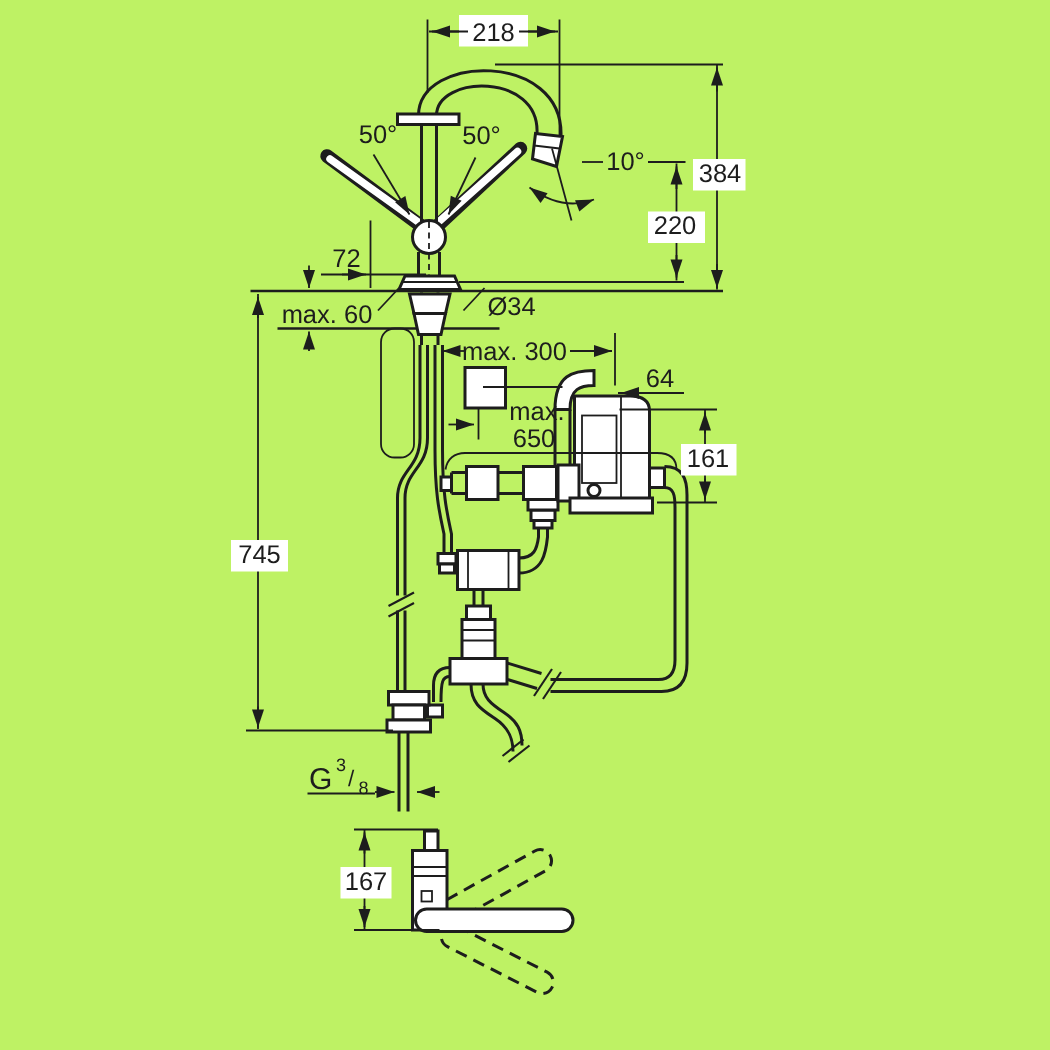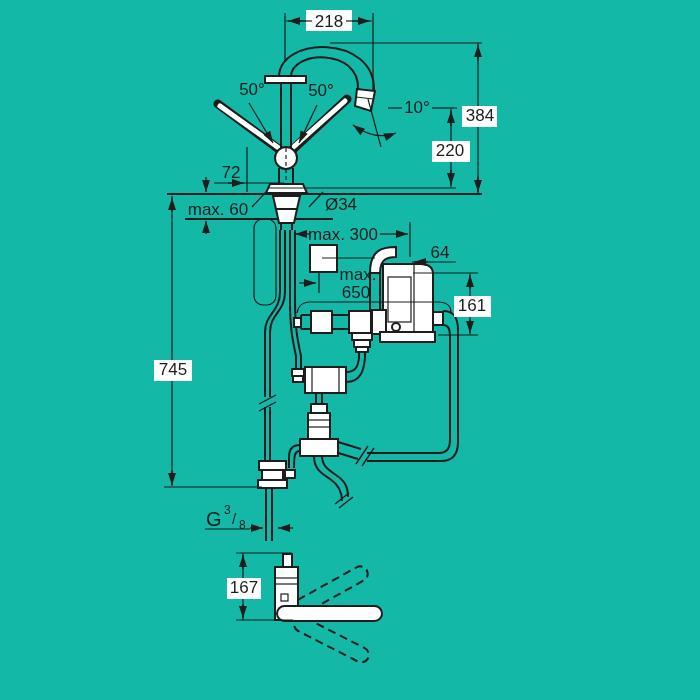--- a/index.html
+++ b/index.html
@@ -1,16 +1,16 @@
 <!DOCTYPE html>
 <html><head>
 <meta charset="utf-8">
 <style>
   html,body{margin:0;padding:0;background:#ffffff;}
-  #stage{width:700px;height:700px;position:relative;background:#14b8a6;margin:0;}
+  #stage{width:700px;height:700px;position:relative;background:#bef264;margin:0;}
   svg{display:block;}
   .dimtext{font-family:"Liberation Sans", sans-serif;font-size:17px;fill:#1d1d1d;}
   .dimtext-sm{font-family:"Liberation Sans", sans-serif;font-size:12px;fill:#1d1d1d;}
   .dimtext-g{font-family:"Liberation Sans", sans-serif;font-size:20px;fill:#1d1d1d;}
   .dimtext-sl{font-family:"Liberation Sans", sans-serif;font-size:15px;fill:#1d1d1d;}
   .ol{stroke:#1d1d1d;fill:none;stroke-width:2;}
   .olw{stroke:#1d1d1d;fill:#ffffff;stroke-width:2;}
   .olt{stroke:#1d1d1d;fill:none;stroke-width:1.2;}
   .dim{stroke:#1d1d1d;fill:none;stroke-width:1.2;}
   .brk{stroke:#1d1d1d;fill:none;stroke-width:1.4;}

